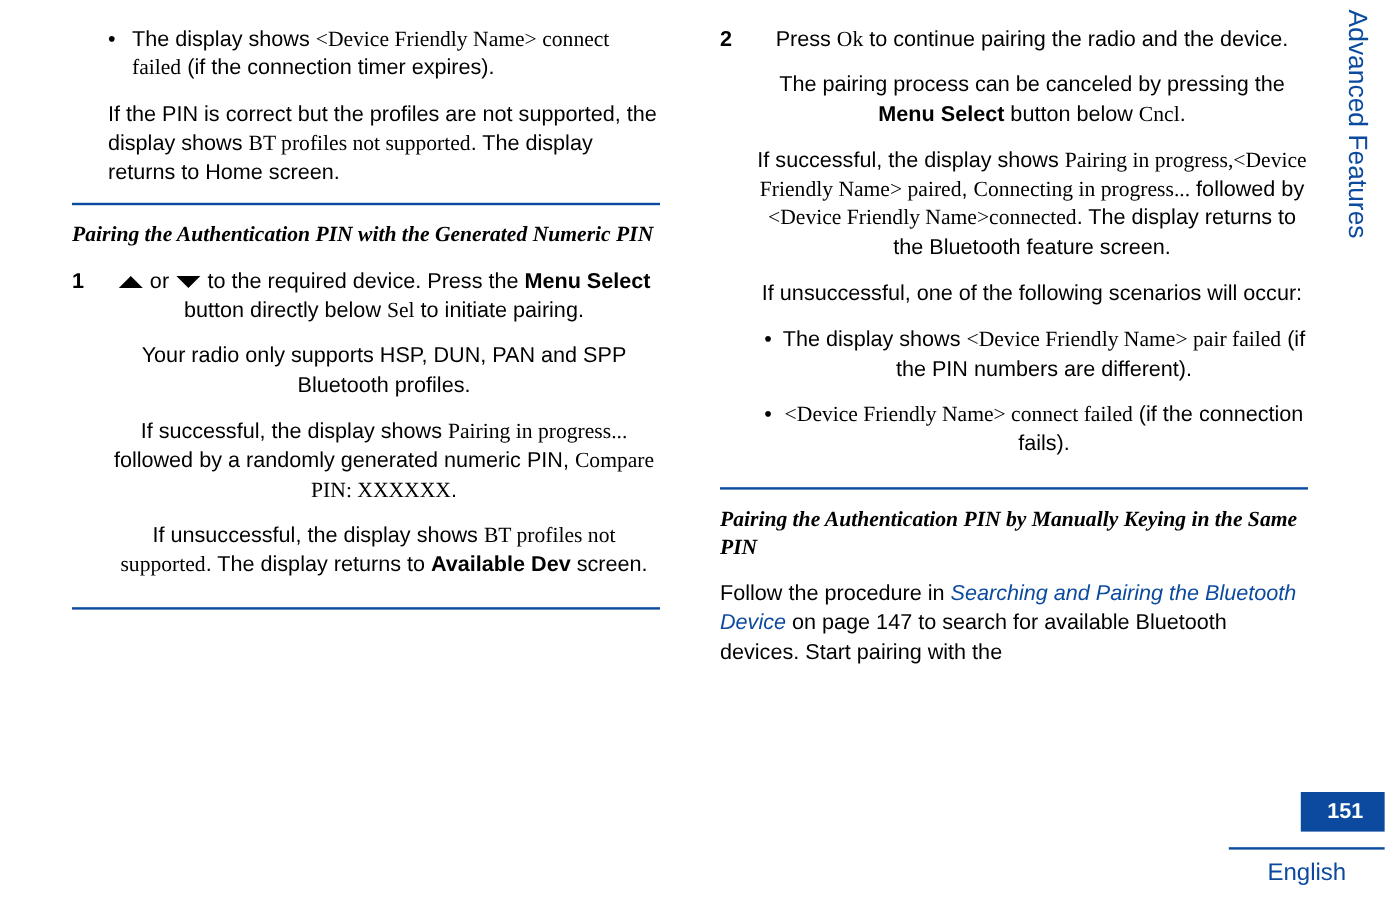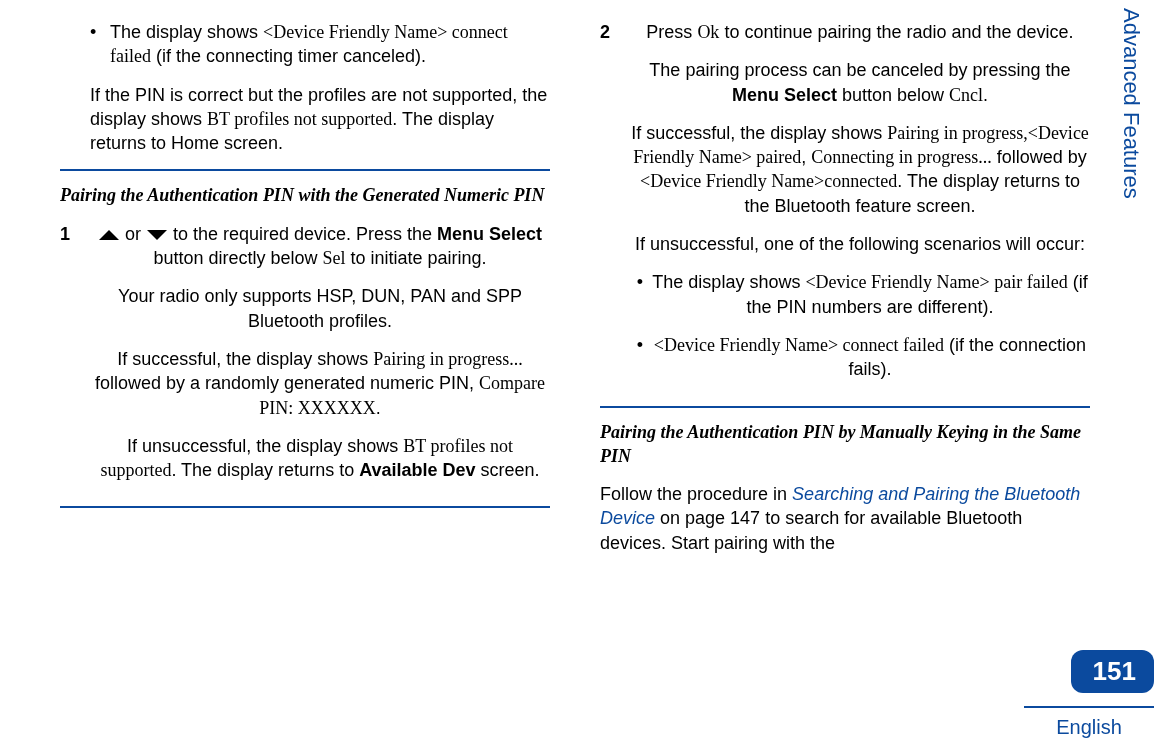--- a/index.html
+++ b/index.html
@@ -102,24 +102,23 @@
     color: #0b4a9e;
     font-size: 22px;
     padding-top: 8px;
   }
   .page-num-box {
     position: absolute;
     right: 0;
     bottom: 56px;
     background: #0b4a9e;
     color: #fff;
-    font-size: 26px;
+    font-size: 18px;
     font-weight: bold;
     padding: 6px 18px 6px 22px;
-    border-radius: 12px;
   }
   .lang-box {
     position: absolute;
     right: 0;
     bottom: 0;
     border-top: 2px solid #0b4a9e;
     width: 130px;
     text-align: center;
     color: #0b4a9e;
     font-size: 20px;
@@ -130,21 +129,21 @@
 <body>
 
 <div class="page">
 
   <div class="column">
 
     <div class="indent">
       <div class="bullet-item">
         <div class="bullet-dot">•</div>
         <div class="bullet-text">
-          <span>The display shows </span><span class="screen-text">&lt;Device Friendly Name&gt; connect failed</span><span> (if the connecting timer canceled).</span>
+          <span>The display shows </span><span class="screen-text">&lt;Device Friendly Name&gt; connect failed</span><span> (if the connection timer expires).</span>
         </div>
       </div>
 
       <p>
         <span>If the PIN is correct but the profiles are not supported, the display shows </span><span class="screen-text">BT profiles not supported</span><span>. The display returns to Home screen.</span>
       </p>
     </div>
 
     <hr class="sect">
 

